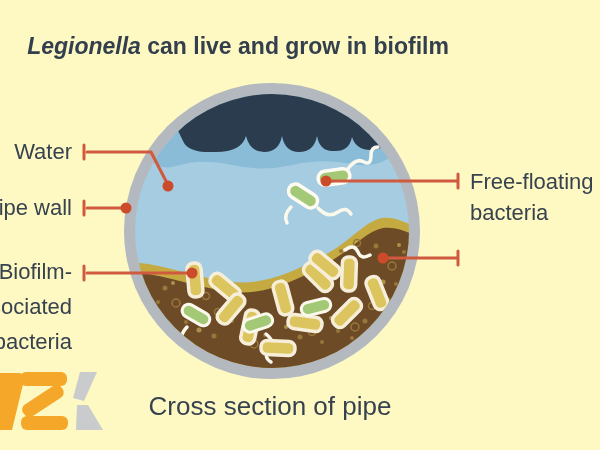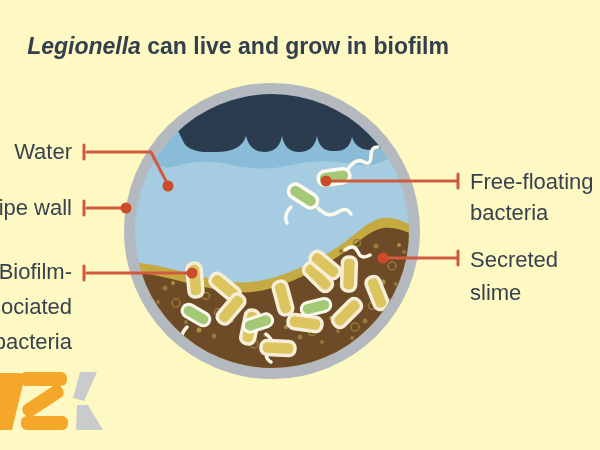--- a/index.html
+++ b/index.html
@@ -184,17 +184,16 @@
     </g>
   </svg>
 
   <div id="lbl-water" class="abs lbl right-align">Water</div>
   <div id="lbl-pipe-wall" class="abs lbl right-align">Pipe wall</div>
   <div id="lbl-biofilm" class="abs lbl right-align">Biofilm-
 associated
 bacteria</div>
   <div id="lbl-free" class="abs lbl">Free-floating
 bacteria</div>
-  <div id="lbl-secreted" class="abs lbl">Secreted
-slime</div>
 
+  <div id="caption" class="abs">Cross section of pipe</div>
 
 </div>
 
 </body></html>

